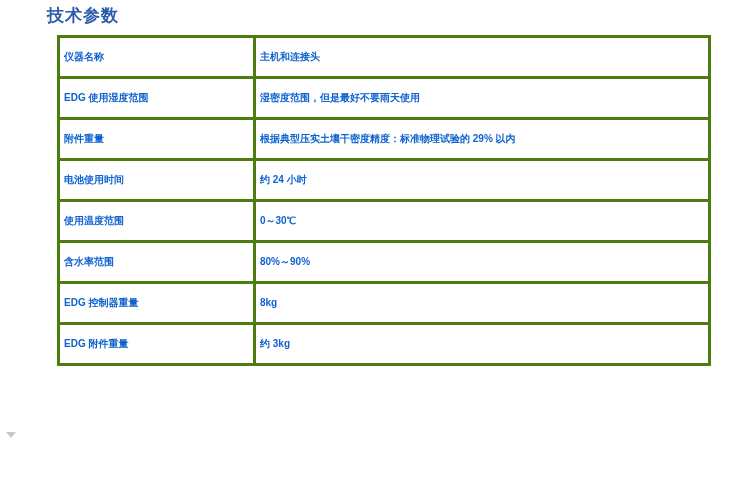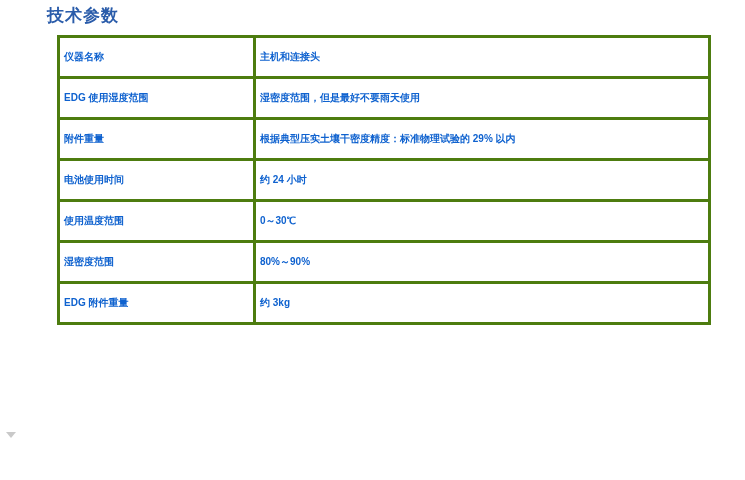--- a/index.html
+++ b/index.html
@@ -82,22 +82,26 @@
     </tr>
     <tr>
       <td class="label-cell">电池使用时间</td>
       <td class="value-cell">约 24 小时</td>
     </tr>
     <tr>
       <td class="label-cell">使用温度范围</td>
       <td class="value-cell">0～30℃</td>
     </tr>
     <tr>
-      <td class="label-cell">湿密度范围</td>
+      <td class="label-cell">含水率范围</td>
       <td class="value-cell">80%～90%</td>
+    </tr>
+    <tr>
+      <td class="label-cell">EDG 控制器重量</td>
+      <td class="value-cell">8kg</td>
     </tr>
     <tr>
       <td class="label-cell">EDG 附件重量</td>
       <td class="value-cell">约 3kg</td>
     </tr>
   </tbody>
 </table>
 
 <div class="scroll-arrow"></div>
 

